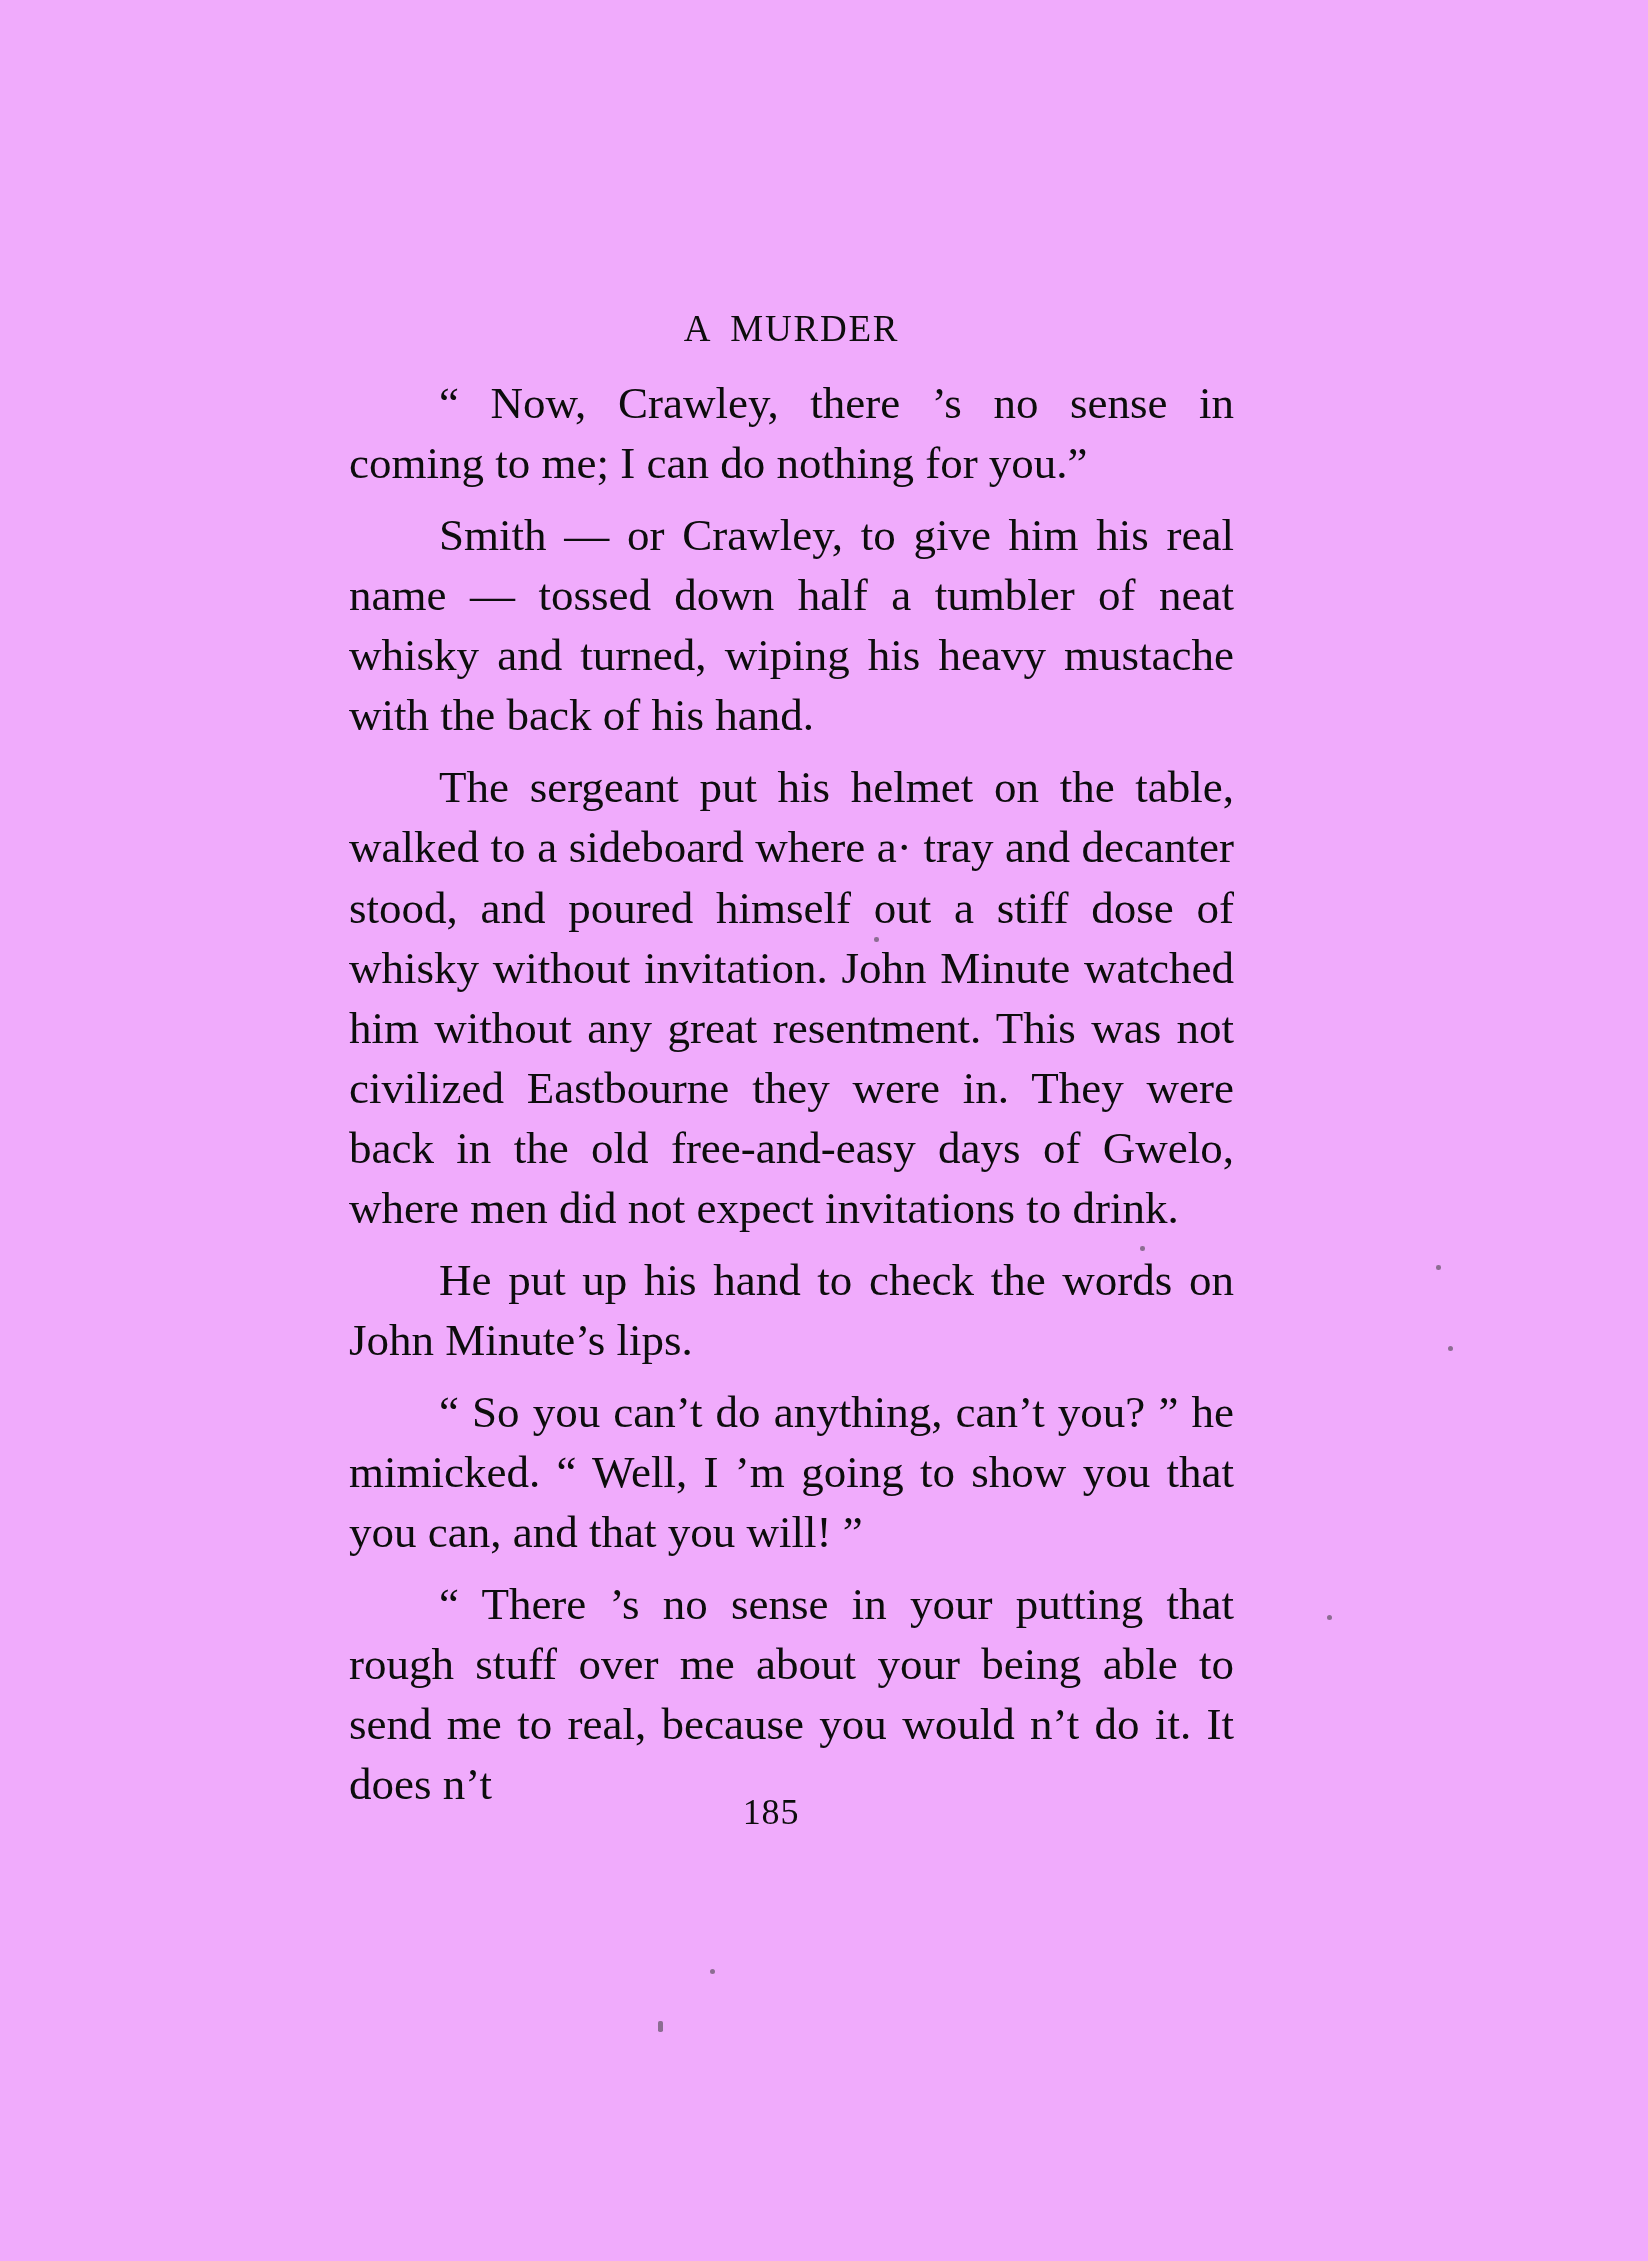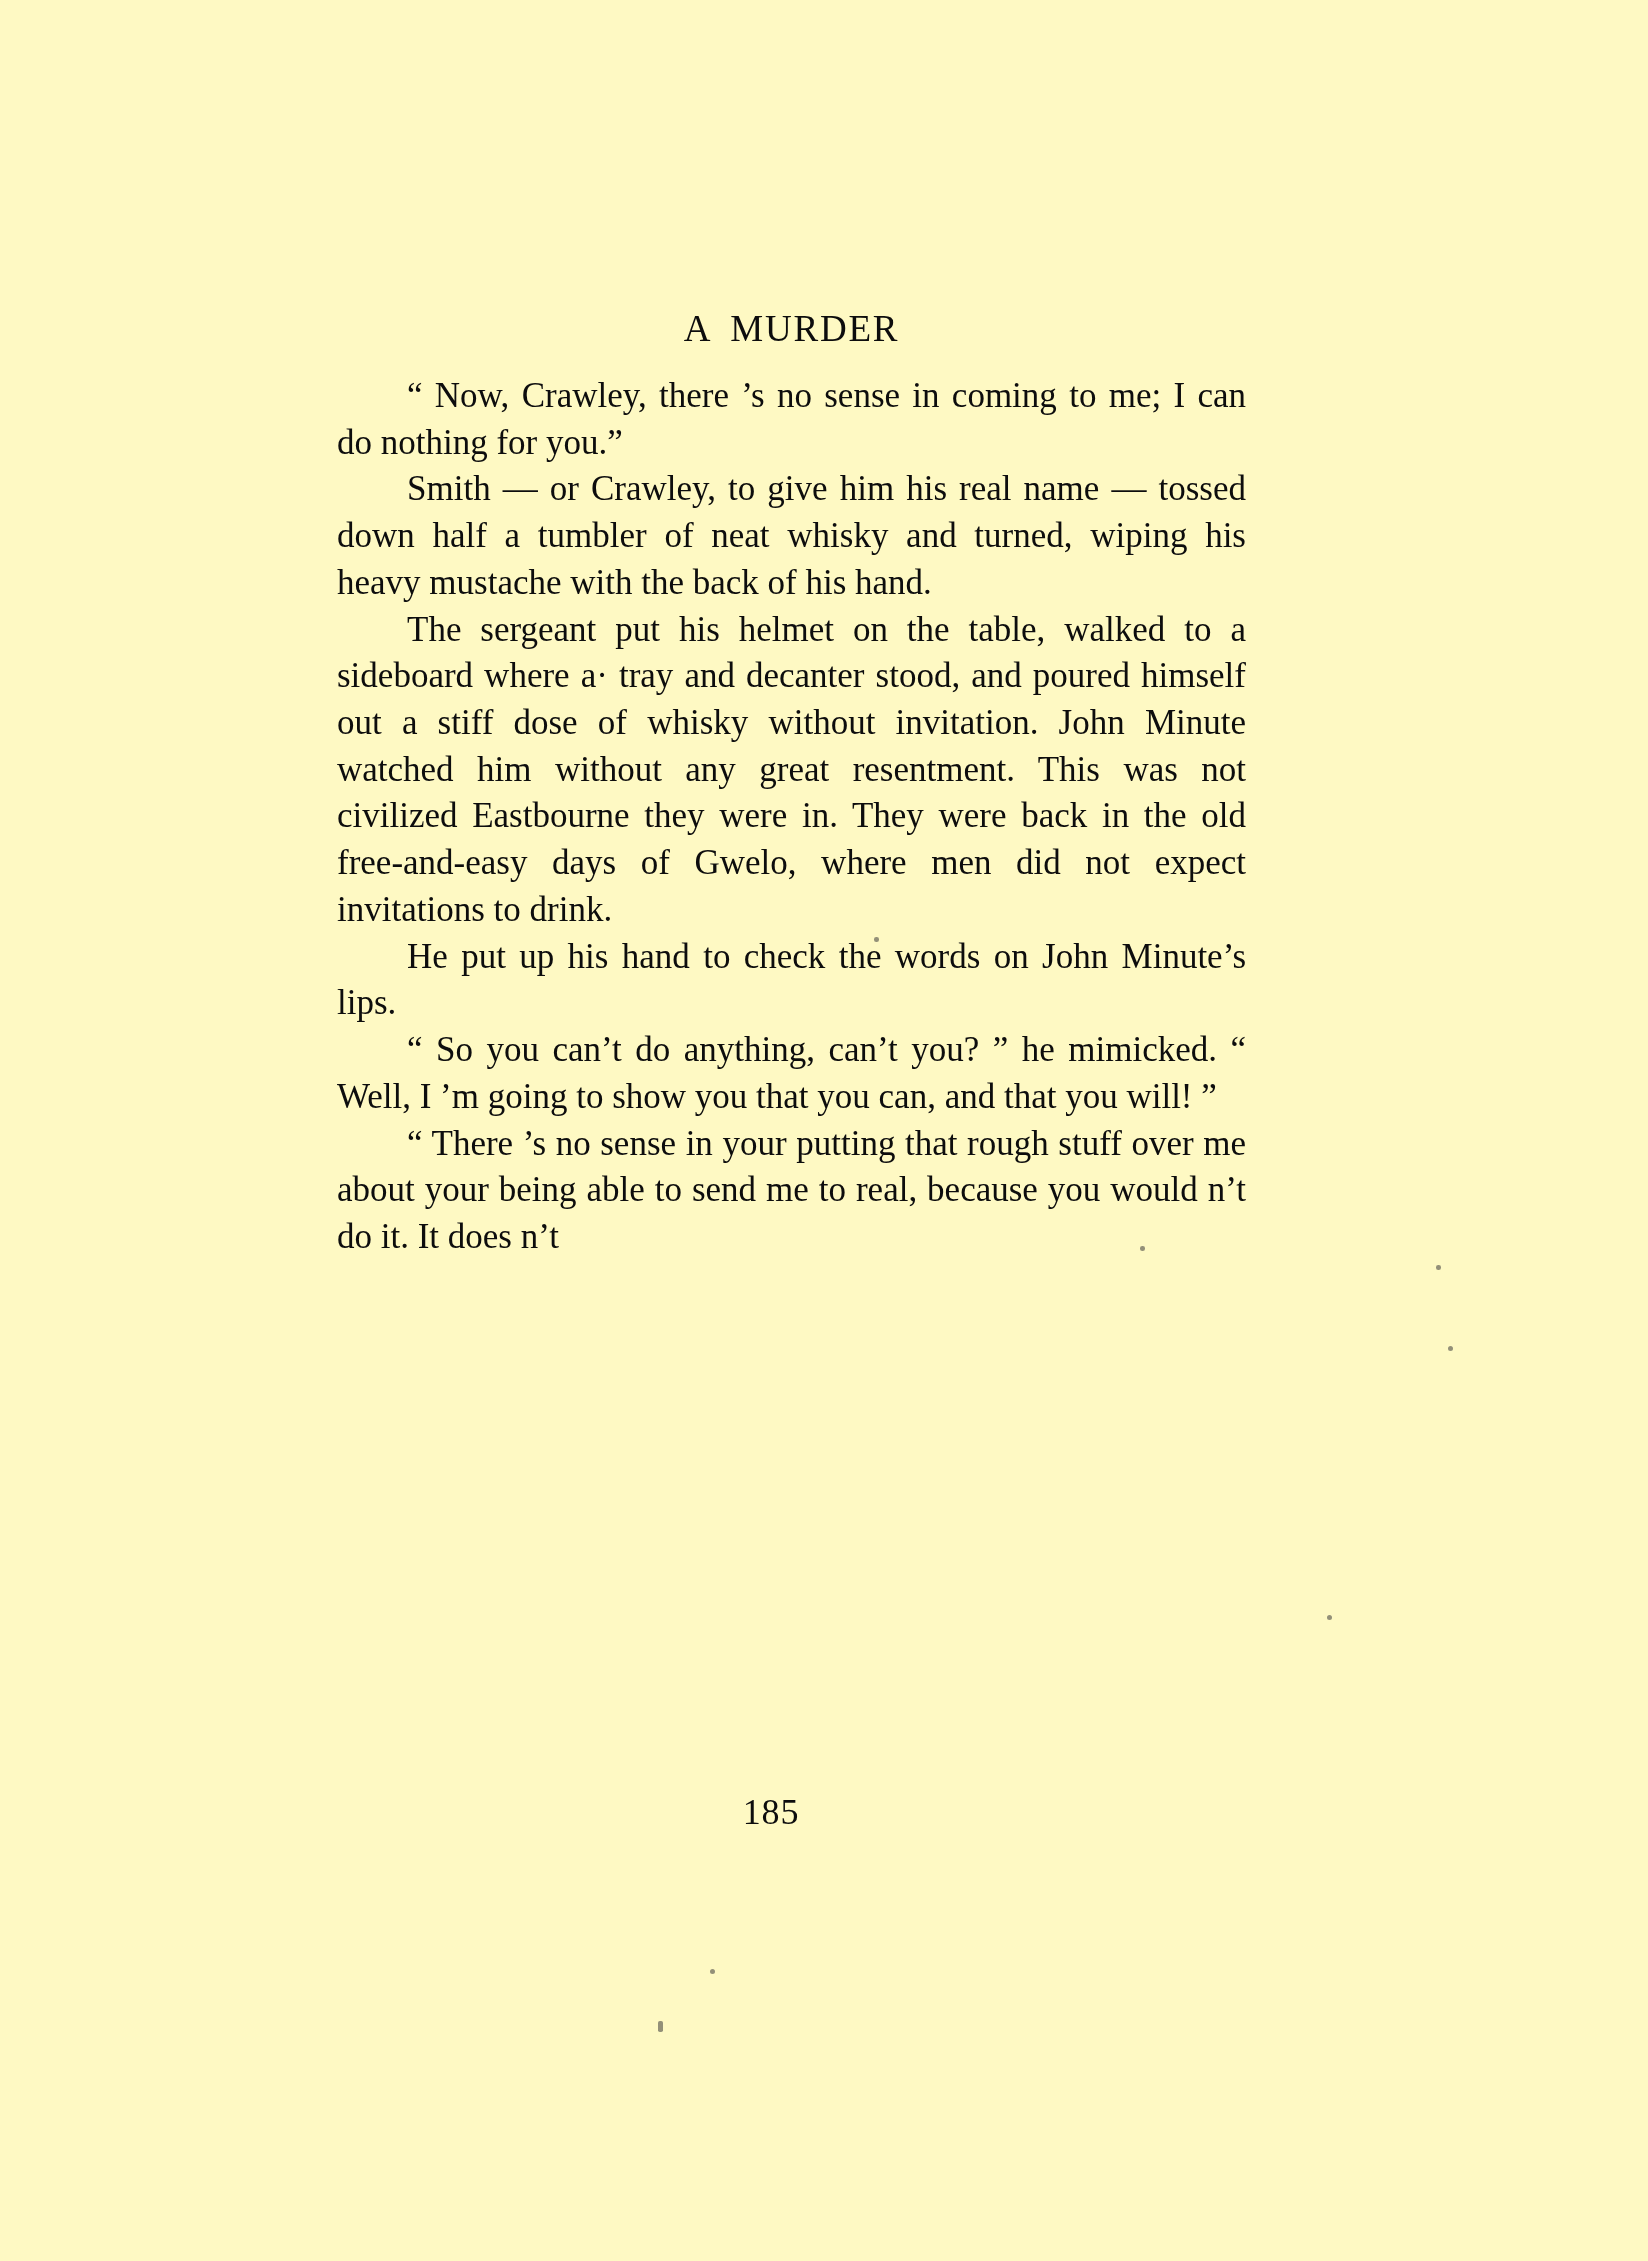--- a/index.html
+++ b/index.html
@@ -15,42 +15,42 @@
     color: #0d0d0d;
     overflow: hidden;
   }
 
   .page {
     position: absolute;
     left: 0;
     top: 0;
     width: 1649px;
     height: 2262px;
-    background: #fef9c3;
+    background: #f0abfc;
   }
 
   .text-block {
     position: absolute;
     left: 337px;
     top: 307px;
     width: 909px;
   }
 
   .page-heading {
     font-size: 37px;
     letter-spacing: 1.8px;
     text-align: center;
     margin: 0 0 23px 0;
     font-weight: 400;
     word-spacing: 9px;
   }
 
   p.body-par {
-    margin: 0;
-    font-size: 35px;
+    margin: 12px;
+    font-size: 45px;
     line-height: 1.335;
     text-align: justify;
     text-justify: inter-word;
     text-indent: 2.0em;
     hyphens: manual;
   }
 
   p.body-par:last-of-type {
     text-align: justify;
   }

